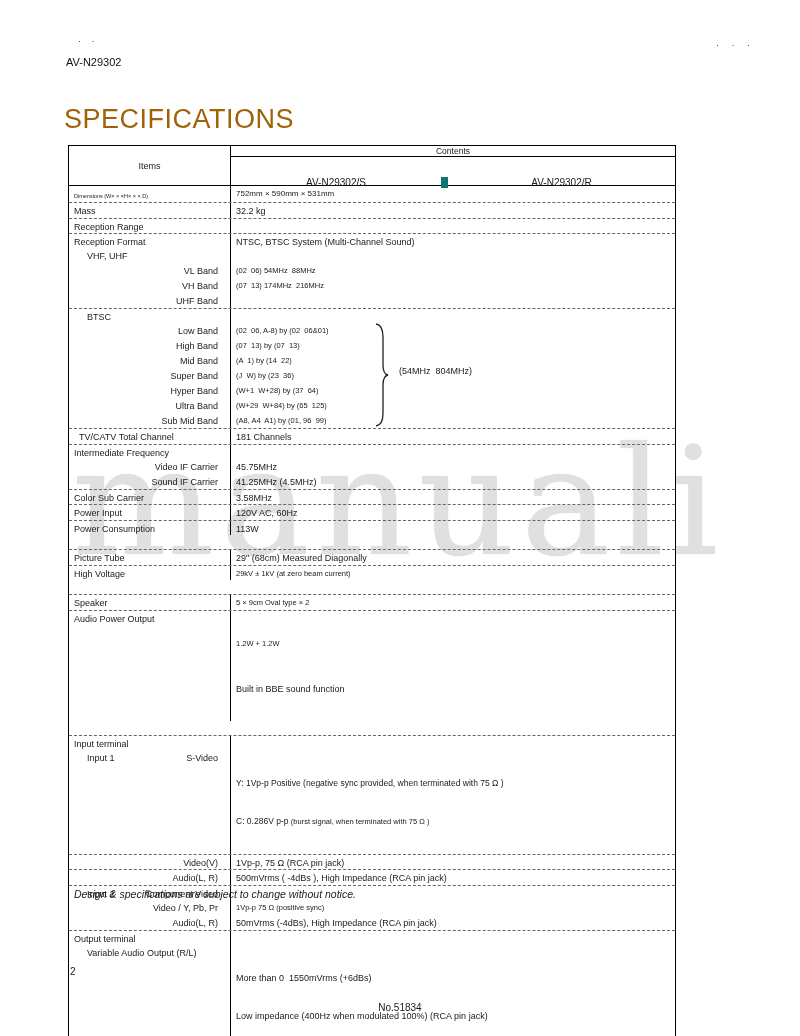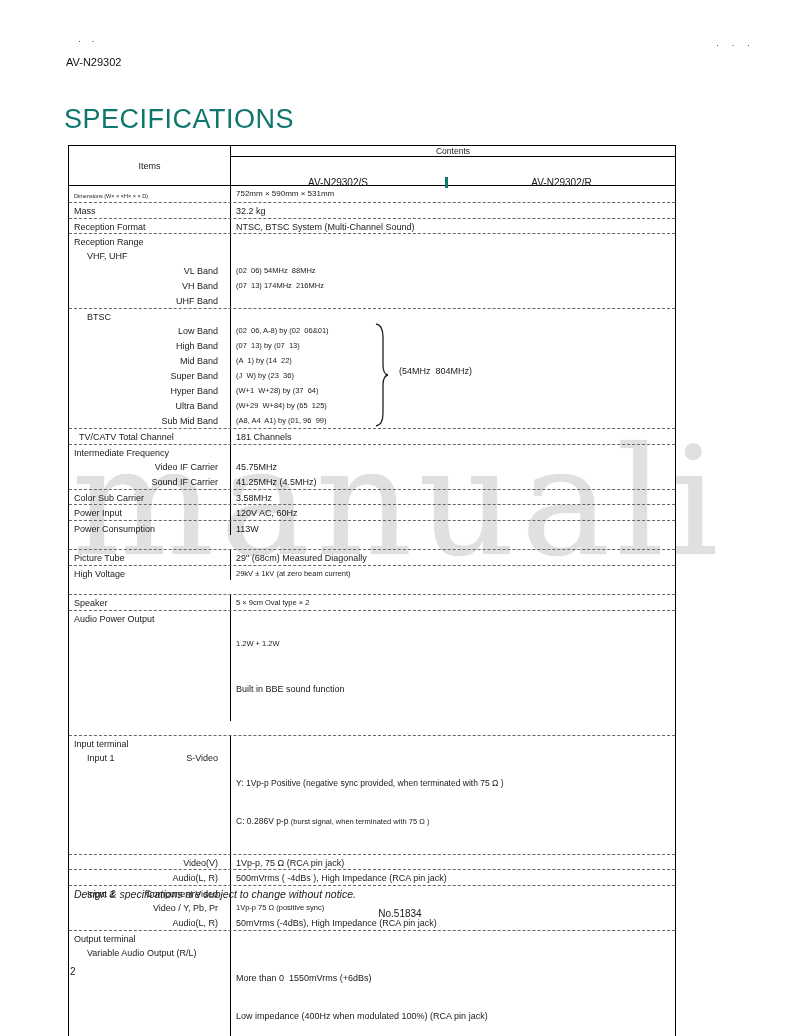--- a/index.html
+++ b/index.html
@@ -3,35 +3,35 @@
 <meta charset="utf-8">
 <style>
   * { margin:0; padding:0; box-sizing:border-box; }
   html,body { width:800px; height:1036px; }
   body { background:#f2f2f2; font-family:"Liberation Sans", sans-serif; color:#1a1a1a; }
   .page { position:relative; width:800px; height:1036px; background:#ffffff; overflow:hidden; }
 
   .marks-left  { position:absolute; left:78px;  top:36px; font-size:9px; letter-spacing:4px; color:#333; }
   .marks-right { position:absolute; left:716px; top:40px; font-size:9px; letter-spacing:5px; color:#333; }
   .model-no { position:absolute; left:66px; top:56px; font-size:11px; color:#111; }
-  .page-title { position:absolute; left:64px; top:104px; font-size:27px; letter-spacing:0.5px; color:#0f766e; }
+  .page-title { position:absolute; left:64px; top:104px; font-size:27px; letter-spacing:0.5px; color:#a16207; }
 
   .watermark { position:absolute; left:72px; top:420px; width:650px; z-index:0;
     font-family:"DejaVu Serif", serif; font-size:150px; line-height:1.1; letter-spacing:6px;
     color:#e0e0e0; text-shadow:0 0 1px #cccccc; pointer-events:none; user-select:none; }
 
   .spec-table { position:absolute; left:68px; top:145px; width:608px; border:1px solid #000; z-index:1; background:transparent; }
 
   .thead { display:flex; border-bottom:1px solid #000; height:40px; }
   .items-cell { width:162px; flex-shrink:0; border-right:1px solid #000; display:flex; align-items:center; justify-content:center; font-size:9px; }
   .contents-wrap { flex:1; display:flex; flex-direction:column;gap:20px; }
   .contents-cell { height:18px; border-bottom:1px solid #000; display:flex; align-items:center; justify-content:center; font-size:8.5px; }
   .model-row { flex:1; display:flex; }
   .model-cell { display:flex; align-items:center; justify-content:center; font-size:10px; }
-  .model-cell.s { width:217px; border-right:3px solid #0f766e; }
+  .model-cell.s { width:217px; border-right:7px solid #0f766e; }
   .model-cell.r { flex:1; }
 
   .row { display:flex; min-height:15px; }
   .dt { border-top:1px dashed #666; }
   .gap { padding-bottom:14px; }
   .lcell { width:162px; flex-shrink:0; border-right:1px solid #000; padding:2px 4px 0 5px; font-size:9px; line-height:12px; }
   .lcell.two { display:flex; justify-content:space-between; padding-right:12px; }
   .indent1 { padding-left:18px; }
   .indent05 { padding-left:10px; }
   .ralign { text-align:right; padding-right:12px; }
@@ -42,21 +42,21 @@
   .v85 { font-size:8.5px; }
   .vline2 { margin-top:1px; }
   .vline2-spaced { margin-top:8px; }
 
   .catv-block { position:relative; }
   .catv-brace { position:absolute; left:306px; top:15px; width:14px; height:104px; }
   .catv-range { position:absolute; left:330px; top:58px; font-size:9px; white-space:pre-wrap; }
 
   .footnote { position:absolute; left:74px; top:888px; font-size:10.5px; font-style:italic; color:#222; }
   .footer-page { position:absolute; left:70px; top:966px; font-size:10px; }
-  .footer-doc { position:absolute; left:0; top:908px; width:800px; text-align:center; font-size:10px; }
+  .footer-doc { position:absolute; left:0; top:1002px; width:800px; text-align:center; font-size:10px; }
 </style>
 </head>
 <body>
 
 <div class="page">
 
   <div class="watermark">manuali</div>
 
   <div class="marks-left">· ·</div>
   <div class="marks-right">· · ·</div>
@@ -82,27 +82,27 @@
         <div class="lcell tinylbl">Dimensions (W× × ×H× × × D)</div>
         <div class="vcell v8">752mm × 590mm × 531mm</div>
       </div>
 
       <div class="row dt">
         <div class="lcell">Mass</div>
         <div class="vcell">32.2 kg</div>
       </div>
 
       <div class="row dt">
+        <div class="lcell">Reception Range</div>
+        <div class="vcell"></div>
+      </div>
+
+      <div class="row dt">
         <div class="lcell">Reception Format</div>
         <div class="vcell">NTSC, BTSC System (Multi-Channel Sound)</div>
-      </div>
-
-      <div class="row dt">
-        <div class="lcell">Reception Range</div>
-        <div class="vcell"></div>
       </div>
 
       <div class="row">
         <div class="lcell indent1">VHF, UHF</div>
         <div class="vcell"></div>
       </div>
 
       <div class="row">
         <div class="lcell ralign">VL Band</div>
         <div class="vcell v75">(02  06) 54MHz  88MHz</div>

